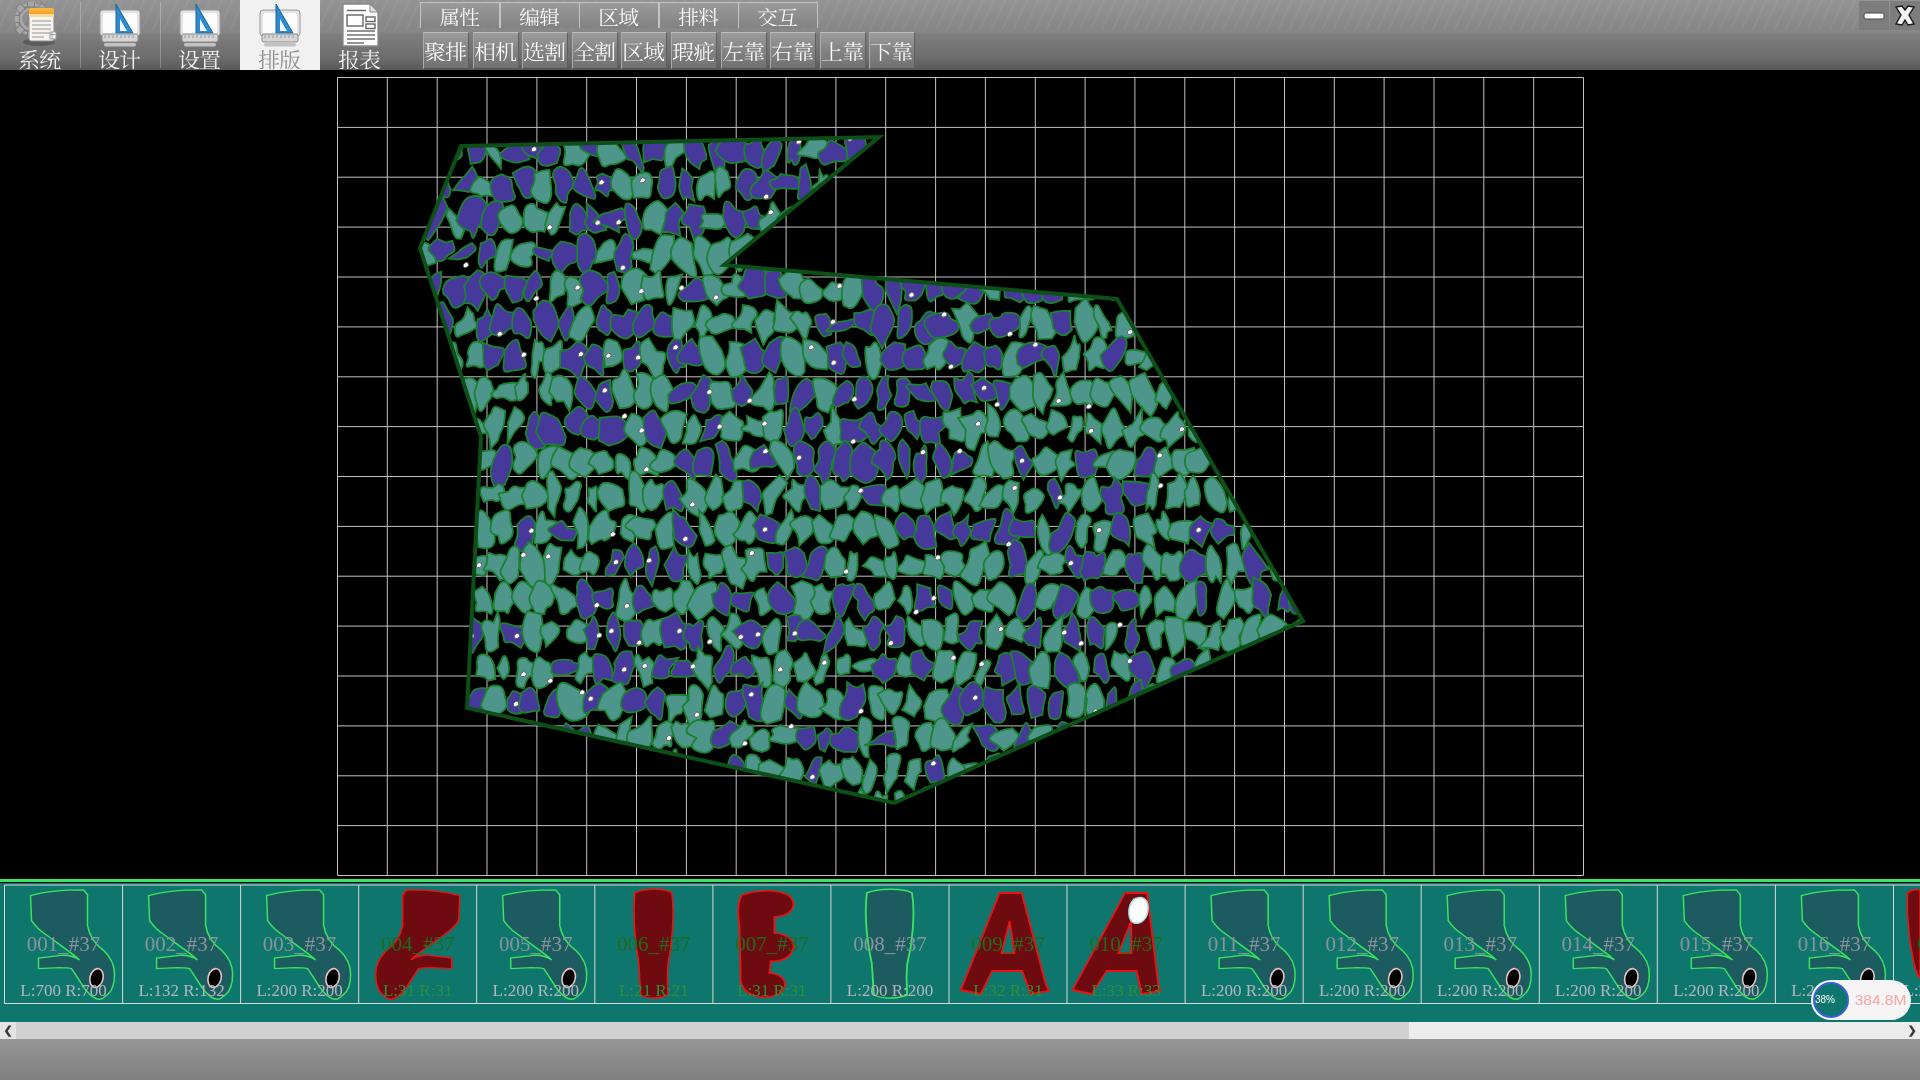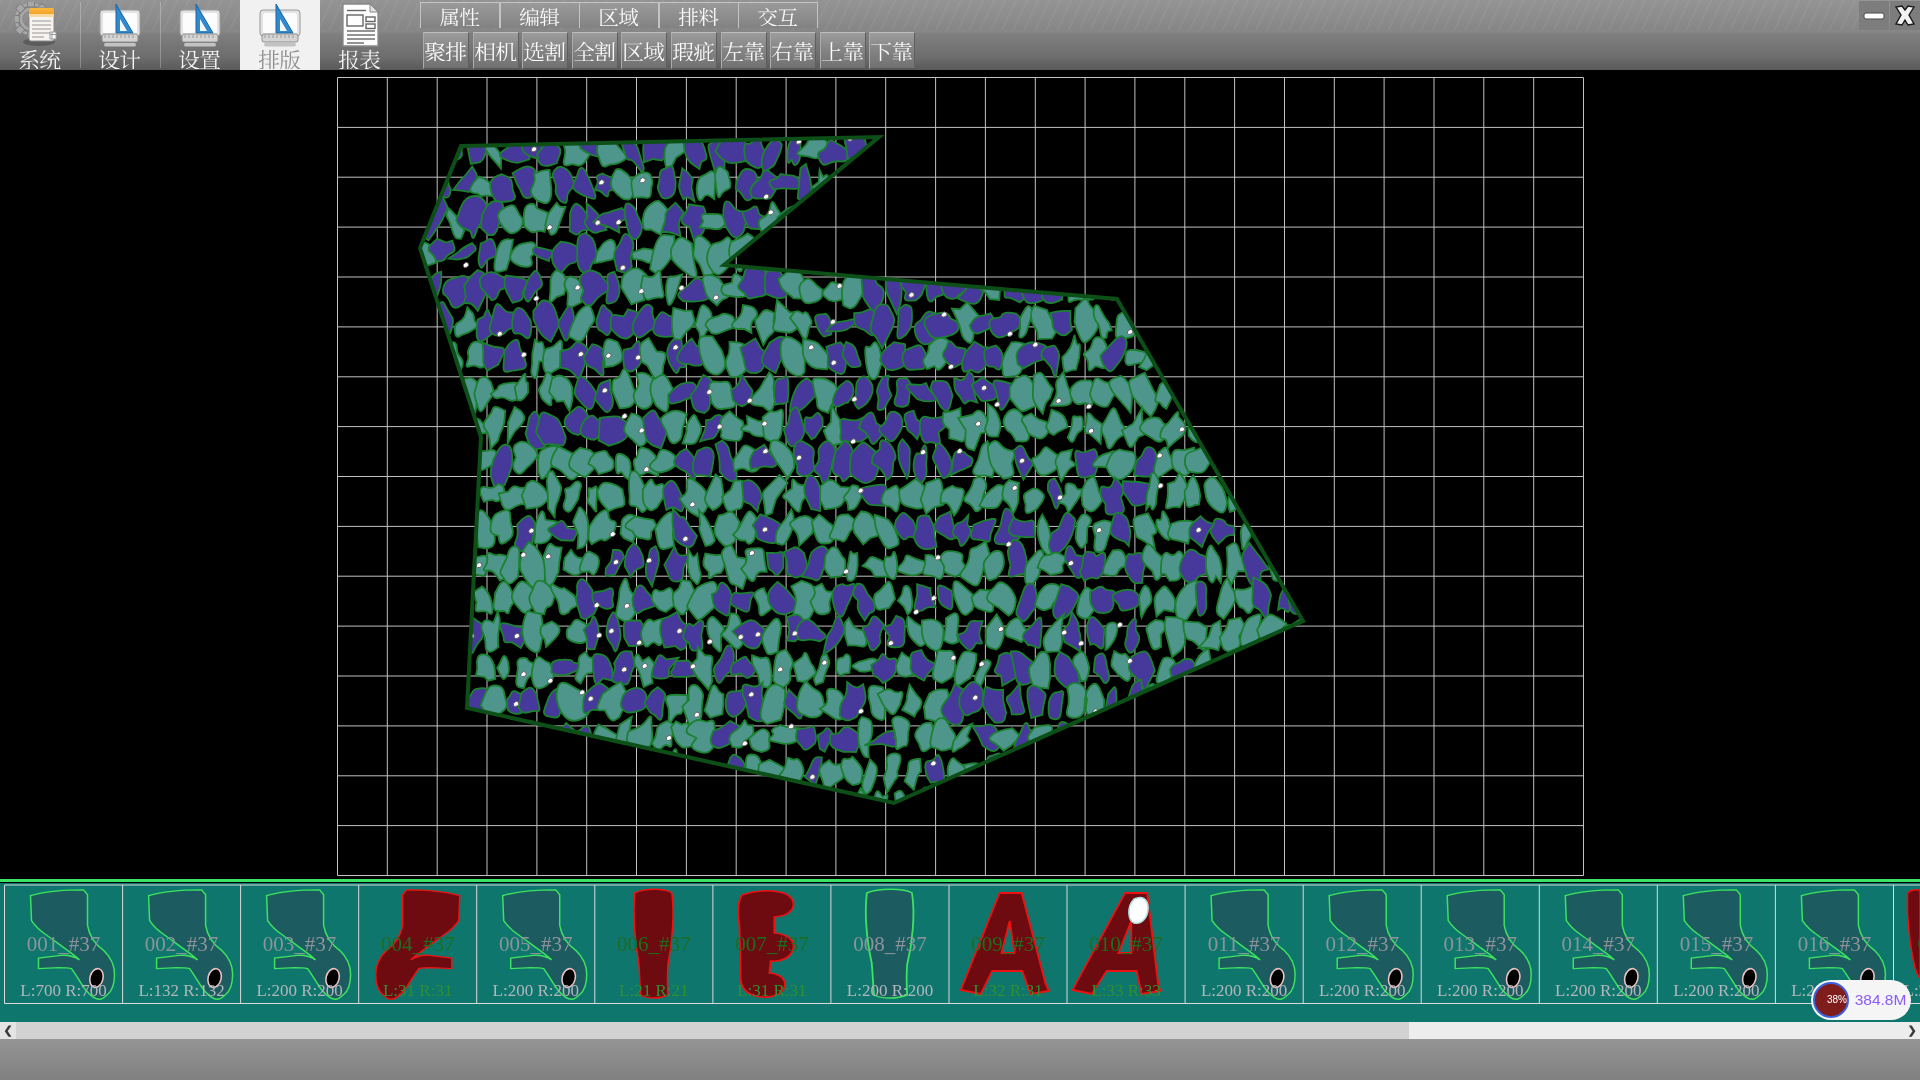--- a/index.html
+++ b/index.html
@@ -16,22 +16,22 @@
 #wclose{position:absolute;left:1890px;top:1px;width:30px;height:29px;background:#7d7d7d}
 #canvas{position:absolute;left:0;top:70px;width:1920px;height:810px;background:#000}
 #greenline{position:absolute;left:0;top:879px;width:1920px;height:3px;background:#3be466}
 #thumbs{position:absolute;left:0;top:883px;width:1920px;height:139px;background:#0f766e}
 #scroll{position:absolute;left:0;top:1022px;width:1920px;height:17px;background:#ededed}
 #sthumb{position:absolute;left:16px;top:1022px;width:1393px;height:17px;background:#d2d2d2}
 #sbl{position:absolute;left:0;top:1022px;width:16px;height:17px;background:#e4e4e4;color:#3a3a3a;font-weight:bold;font-size:11px;text-align:center;line-height:17px}
 #sbr{position:absolute;left:1904px;top:1022px;width:16px;height:17px;color:#3a3a3a;font-weight:bold;font-size:11px;text-align:center;line-height:17px}
 #status{position:absolute;left:0;top:1039px;width:1920px;height:41px;background:linear-gradient(#959595,#808080)}
 #pill{position:absolute;left:1811px;top:980px;width:100px;height:40px;background:#f5f5f5;border-radius:20px}
-#pillc{position:absolute;left:1813px;top:982px;width:36px;height:36px;border-radius:50%;background:#7f1d1d;border:2px solid #3c60da;color:#fff;font-size:10px;text-align:right;line-height:32px}
-#pillt{position:absolute;left:1851px;top:980px;width:59px;height:40px;color:#8b5cf6;font-size:15.5px;line-height:40px;text-align:center}
+#pillc{position:absolute;left:1813px;top:982px;width:36px;height:36px;border-radius:50%;background:#0f766e;border:2px solid #3c60da;color:#fff;font-size:10px;text-align:left;line-height:32px}
+#pillt{position:absolute;left:1851px;top:980px;width:59px;height:40px;color:#fca5a5;font-size:15.5px;line-height:40px;text-align:center}
 </style></head><body>
 <svg width="0" height="0" style="position:absolute">
     <defs>
 <linearGradient id="ggrad" x1="0" y1="0" x2="0" y2="1">
         <stop offset="0" stop-color="#f8b942"></stop>
         <stop offset="1" stop-color="#f39b1d"></stop>
       </linearGradient>
 <path id="z0" d="M532 1139Q532 1164 524 1183Q517 1203 495 1215Q474 1228 429 1232Q428 1218 423 1206Q418 1195 409 1187Q399 1179 379 1173Q360 1167 326 1163V1148Q326 1148 341 1149Q356 1150 377 1152Q398 1153 417 1154Q436 1155 443 1155Q456 1155 461 1151Q465 1146 465 1137V838H532ZM793 553Q787 560 771 562Q755 564 733 548L765 546Q730 571 678 602Q626 633 563 666Q500 700 432 733Q363 766 293 796Q223 825 157 849L157 841H191Q188 870 178 888Q169 905 157 910L115 826Q115 826 129 825Q143 823 152 820Q210 798 273 767Q337 735 401 699Q466 662 526 625Q585 587 634 552Q683 516 716 487ZM540 456Q536 464 521 468Q506 472 483 460L512 456Q488 476 451 501Q415 525 372 550Q330 576 284 598Q239 621 197 639L196 628H232Q229 658 220 676Q211 694 200 699L158 617Q158 617 168 615Q178 613 184 611Q221 595 260 569Q299 543 337 513Q374 484 406 455Q437 427 456 406ZM142 835Q186 834 256 831Q327 828 417 823Q506 818 609 813Q711 807 819 800L821 819Q707 834 539 853Q370 871 164 890ZM183 623Q219 623 282 620Q345 618 423 614Q502 609 586 605L587 623Q525 633 423 650Q322 666 205 681ZM871 384Q863 390 850 390Q836 389 817 381Q744 392 655 404Q567 415 469 424Q372 434 272 440Q172 447 76 449L73 430Q166 422 266 409Q367 396 466 379Q564 362 649 345Q735 327 797 310ZM651 695Q729 715 781 742Q832 769 862 797Q892 825 903 850Q915 876 912 894Q909 912 895 918Q881 925 860 914Q844 877 807 837Q771 798 726 763Q682 729 641 706ZM376 975Q371 982 364 985Q356 988 339 985Q309 1020 264 1060Q220 1100 168 1138Q115 1175 59 1204L49 1191Q96 1156 142 1110Q187 1064 226 1016Q264 968 288 927ZM631 936Q715 964 770 996Q825 1028 857 1060Q888 1092 900 1119Q911 1146 908 1164Q905 1182 891 1188Q877 1194 855 1182Q842 1152 816 1120Q790 1088 757 1056Q724 1024 688 996Q653 968 621 946Z"></path>
 <path id="z1" d="M770 717Q770 727 770 735Q770 743 770 749V1121Q770 1131 774 1136Q778 1140 794 1140H844Q861 1140 874 1140Q887 1139 893 1139Q898 1138 901 1136Q904 1134 908 1129Q913 1118 920 1083Q927 1047 934 1010H947L950 1132Q965 1137 970 1144Q975 1150 975 1160Q975 1174 964 1183Q953 1192 924 1196Q895 1201 842 1201H779Q748 1201 733 1194Q717 1188 711 1175Q706 1161 706 1139V717ZM583 844Q583 884 576 927Q569 970 552 1013Q534 1055 501 1095Q468 1136 416 1171Q363 1206 286 1234L277 1220Q350 1182 396 1137Q443 1092 469 1042Q495 993 504 943Q514 892 514 845V724H583ZM406 547Q401 556 386 560Q371 564 348 554L375 547Q354 583 321 627Q288 672 249 719Q209 766 167 809Q125 852 86 886L83 875H122Q118 907 108 926Q98 945 85 950L44 862Q44 862 56 860Q68 857 73 853Q105 823 141 778Q176 732 210 681Q244 630 271 581Q299 532 315 496ZM314 363Q310 372 295 377Q281 382 256 373L284 366Q263 405 229 454Q195 503 155 550Q116 598 78 634L76 623H115Q111 655 100 674Q88 694 74 699L40 610Q40 610 50 608Q60 605 64 601Q86 579 109 543Q132 507 153 467Q175 426 192 387Q209 348 219 320ZM47 1078Q79 1071 134 1057Q189 1043 257 1025Q325 1006 393 985L397 999Q347 1027 276 1064Q205 1100 111 1141Q106 1159 90 1166ZM62 865Q91 862 142 857Q192 851 256 843Q319 834 386 825L388 840Q342 855 262 882Q181 908 89 934ZM54 617Q76 617 113 617Q150 617 195 616Q240 615 286 613L286 629Q257 638 199 654Q142 670 79 685ZM694 540Q690 548 676 553Q662 558 637 549L667 543Q640 572 596 609Q553 646 504 680Q455 715 409 740L409 729H448Q445 761 436 780Q426 799 414 805L371 718Q371 718 381 716Q391 714 396 711Q424 695 454 668Q484 641 513 610Q541 578 564 549Q588 519 602 498ZM573 307Q620 322 648 342Q676 361 689 381Q702 400 704 417Q705 433 697 444Q689 455 676 457Q662 458 647 448Q640 426 626 402Q612 377 595 354Q578 331 562 315ZM394 719Q437 719 510 716Q583 713 675 708Q766 704 862 697L863 715Q789 729 674 748Q559 767 421 785ZM740 569Q804 598 842 629Q881 660 901 690Q921 719 926 744Q930 769 924 785Q917 800 902 804Q888 807 869 794Q861 758 838 719Q815 679 785 641Q756 604 728 577ZM887 411Q887 411 895 418Q904 425 917 435Q931 446 945 459Q960 471 972 483Q968 499 946 499H376L368 469H841Z"></path>
 <path id="z2" d="M709 378 746 340 818 403Q809 413 781 417V623Q781 632 784 636Q788 639 802 639H847Q860 639 872 639Q884 639 890 638Q893 638 897 638Q901 638 903 638Q908 637 913 636Q917 635 921 634H931L934 635Q950 640 957 645Q963 650 963 661Q963 674 953 683Q943 692 916 696Q889 700 840 700H784Q756 700 742 695Q728 689 723 676Q718 663 718 642V378ZM749 378V408H482V378ZM452 368V345L527 378H515V462Q515 495 509 533Q503 572 482 612Q462 652 421 688Q380 725 311 753L301 740Q365 698 398 652Q430 606 441 557Q452 508 452 462V378ZM438 759Q466 846 516 913Q566 979 635 1027Q704 1075 789 1106Q875 1138 976 1156L975 1168Q952 1171 935 1186Q918 1200 912 1225Q815 1200 736 1162Q657 1123 596 1068Q535 1014 491 940Q447 866 421 769ZM774 756 819 714 891 782Q885 789 875 791Q866 793 848 795Q799 902 721 987Q644 1072 530 1133Q417 1194 260 1228L252 1212Q460 1150 594 1034Q727 919 785 756ZM825 756V785H366L357 756ZM148 1097Q169 1085 208 1061Q246 1037 294 1005Q342 974 393 940L400 953Q380 974 346 1007Q312 1040 270 1079Q228 1119 183 1160ZM218 616 233 625V1094L177 1116L204 1090Q211 1112 207 1129Q204 1147 195 1158Q186 1169 179 1173L134 1092Q158 1079 164 1072Q171 1065 171 1051V616ZM172 582 205 547 270 602Q266 608 255 614Q244 619 226 622L233 613V661H171V582ZM111 318Q170 340 207 365Q245 390 264 415Q284 440 289 462Q294 483 288 498Q282 512 268 516Q254 520 235 509Q224 479 202 446Q179 412 152 380Q125 349 100 326ZM218 582V612H50L41 582Z"></path>

